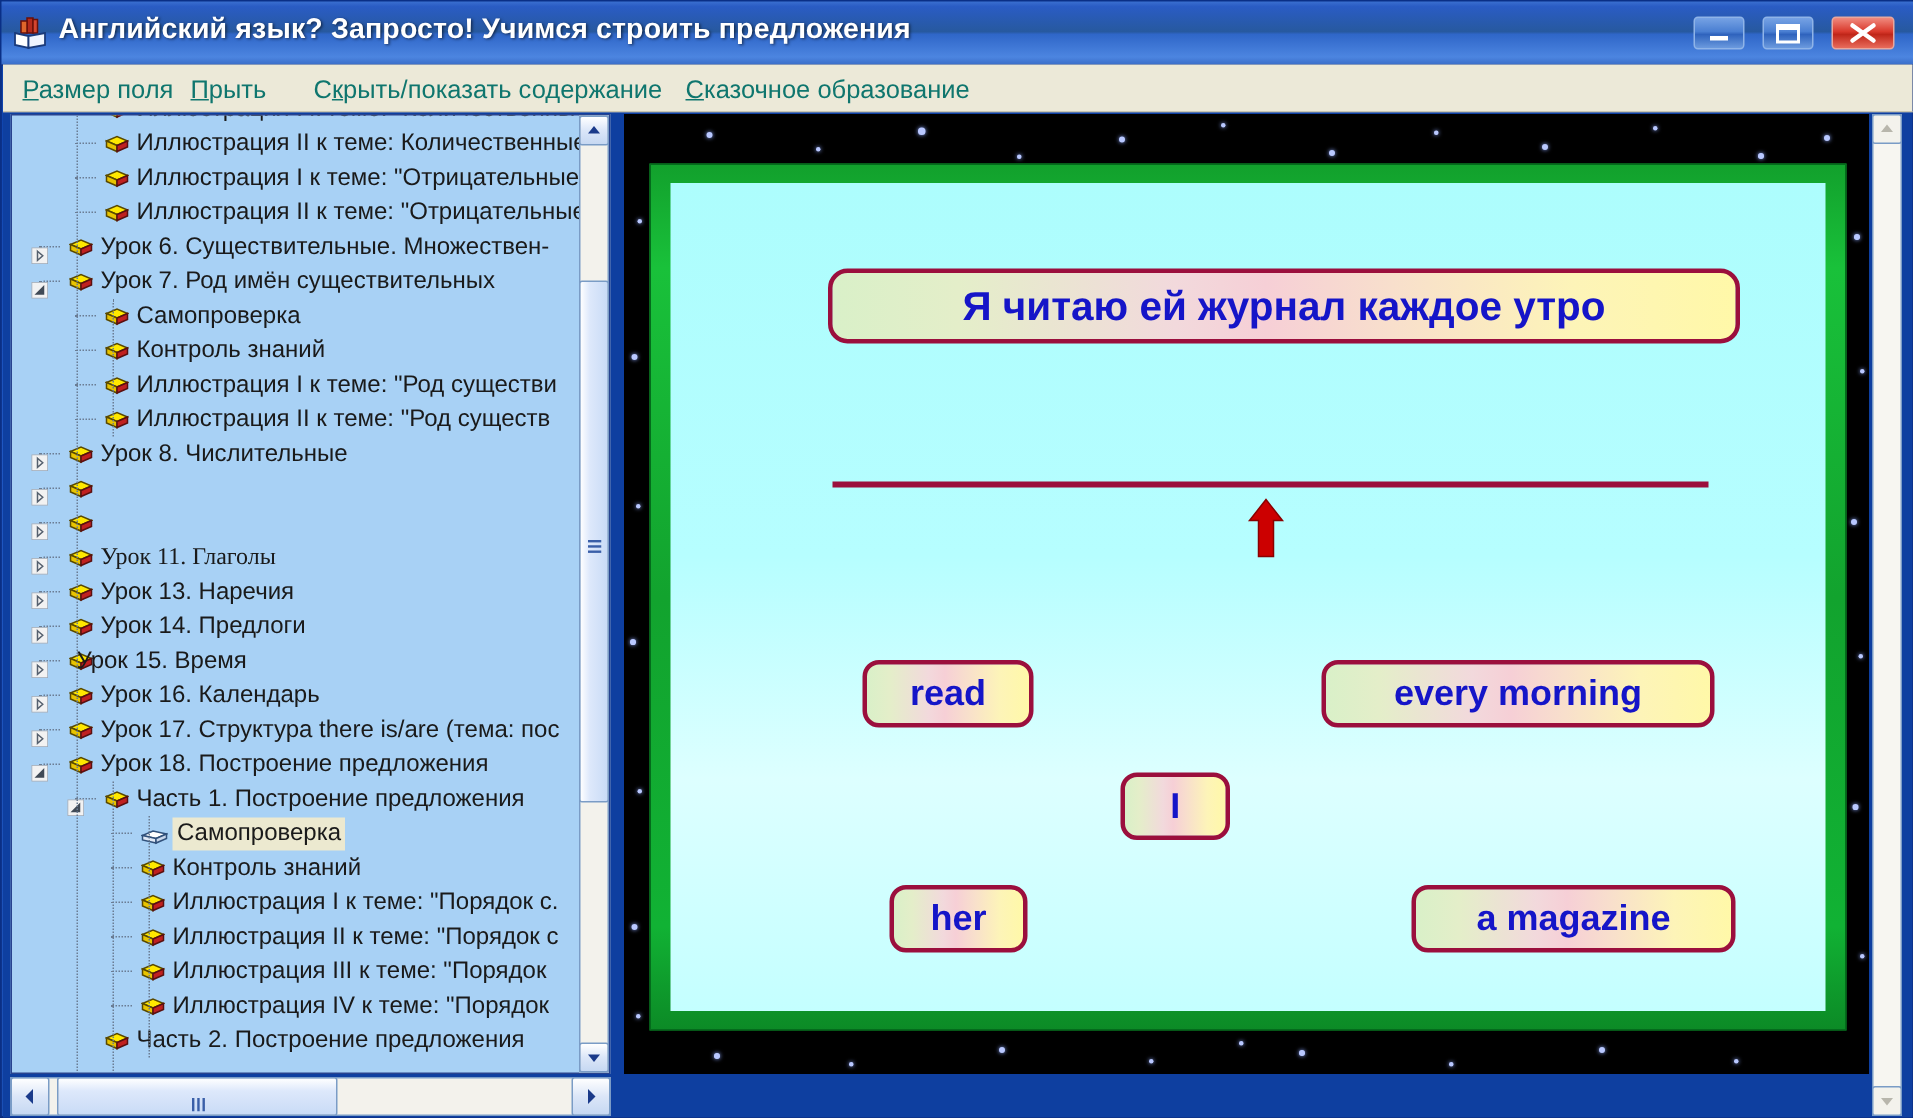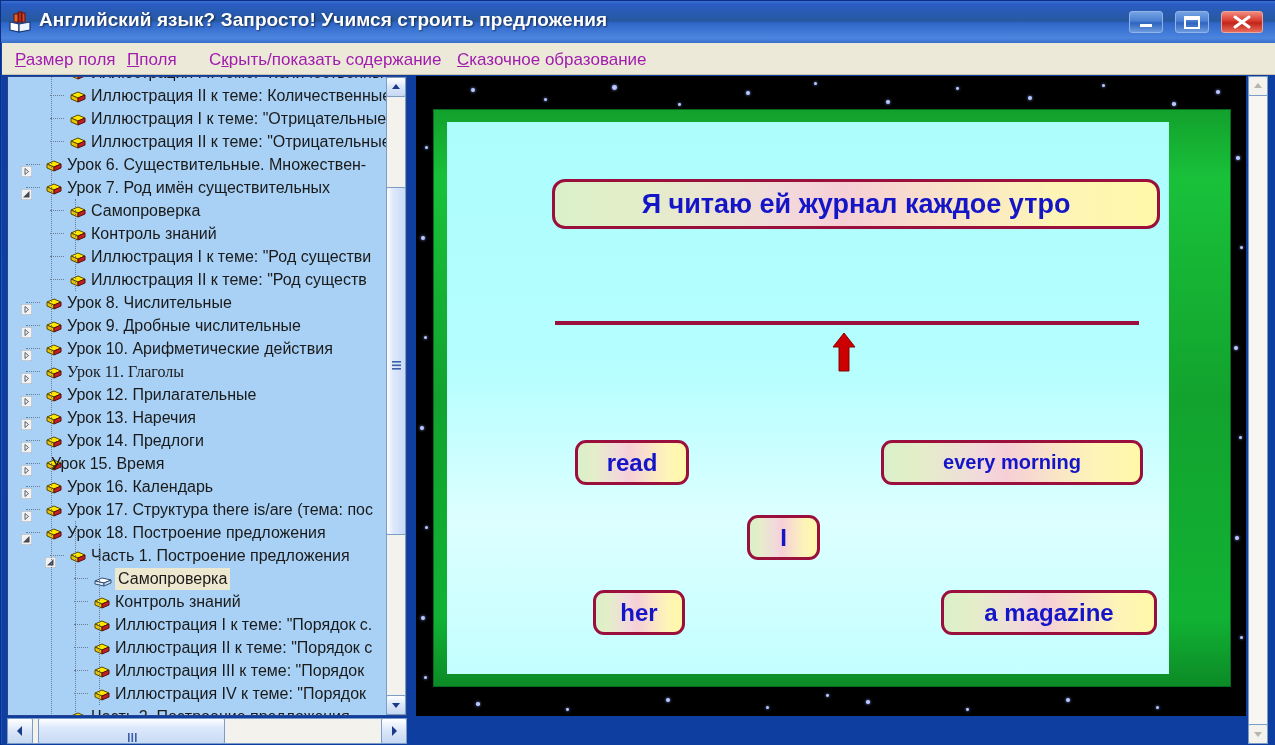--- a/index.html
+++ b/index.html
@@ -69,21 +69,21 @@
     left: 1px; top: 42px;
     width: 1273px; height: 32px;
     background: #ece9d8;
     border-bottom: 1px solid #c8c4ae;
     box-sizing: border-box;
   }
   .menuitem {
     position: absolute;
     top: 6px;
     font-size: 17px;
-    color: #a21caf;
+    color: #0f766e;
     white-space: nowrap;
     padding: 1px 5px;
     cursor: default;
   }
   .menuitem u { text-decoration: underline; }
   .m0 { left: 8px; }
   .m1 { left: 120px; }
   .m2 { left: 202px; }
   .m3 { left: 450px; }
 
@@ -213,24 +213,23 @@
   }
   .green-frame::before {
     content: "";
     position: absolute;
     left: 0; top: 0; right: 0; bottom: 0;
     border: 1px solid #046b1c;
   }
   .slide {
     position: absolute;
     left: 14px; top: 13px;
-    width: 686px; height: 552px;
+    width: 770px; height: 552px;
     background: linear-gradient(to bottom, #adfdfd 0%, #b6feff 45%, #ddffff 72%, #c4ffff 100%);
     overflow: hidden;
-    padding-left: 36px;
   }
 
   
   .chip {
     position: absolute;
     background: linear-gradient(to right,
        #d9f0c8 0%, #e4eec9 14%, #f2d9dc 38%, #f6cfd6 48%,
        #f8dfcc 62%, #fdf4b8 82%, #fff8a8 100%);
     border: 3px solid #9b0f3d;
     border-radius: 11px;
@@ -244,21 +243,21 @@
     justify-content: center;
     cursor: pointer;
   }
   .chip.title {
     left: 105px; top: 57px;
     width: 608px; height: 50px;
     font-size: 27px;
     border-radius: 13px;
   }
   .chip.w-read        { left: 128px; top: 318px; width: 114px; height: 45px; font-size: 24px; }
-  .chip.w-everymorn   { left: 434px; top: 318px; width: 262px; height: 45px; font-size: 20px; }
+  .chip.w-everymorn   { left: 434px; top: 318px; width: 262px; height: 45px; font-size: 24px; }
   .chip.w-i           { left: 300px; top: 393px; width:  73px; height: 45px; font-size: 24px; }
   .chip.w-her         { left: 146px; top: 468px; width:  92px; height: 45px; font-size: 24px; }
   .chip.w-magazine    { left: 494px; top: 468px; width: 216px; height: 45px; font-size: 24px; }
 
   .slot-line {
     position: absolute;
     left: 108px; top: 199px;
     width: 584px; height: 0;
     border-top: 4px solid #9b0f3d;
   }
@@ -298,21 +297,21 @@
     </div>
     <div class="winbtn close">
       <svg width="40" height="20" viewBox="0 0 40 20">
         <path d="M13 5 L27 15 M27 5 L13 15" stroke="#ffffff" stroke-width="3" stroke-linecap="round"></path>
       </svg>
     </div>
   </div>
 
   <div class="menubar">
     <div class="menuitem m0"><u>Р</u><span>азмер поля</span></div>
-    <div class="menuitem m1"><u>П</u><span>поля</span></div>
+    <div class="menuitem m1"><u>П</u><span>рыть</span></div>
     <div class="menuitem m2"><span>С</span><u>к</u><span>рыть/показать содержание</span></div>
     <div class="menuitem m3"><u>С</u><span>казочное образование</span></div>
   </div>
 
   <div class="client">
 
     <div class="tree-pane">
       <div class="tree-inner" id="tree-inner">
           <div class="tree-row">
             <span class="bookicon" style="left: 62px;"><svg width="16" height="14" viewBox="0 0 16 14">
@@ -428,60 +427,45 @@
             <span class="dotline" style="left: 18px; width: 14px;"></span>
             <span class="twist" style="left: 13px;"><svg width="11" height="11" viewBox="0 0 11 11">
                 <rect x="0" y="0" width="11" height="11" fill="#f2f2f2" stroke="#9aa6b4" stroke-width="1"></rect>
                 <path d="M4 2.5 L7.5 5.5 L4 8.5 Z" fill="none" stroke="#55606e" stroke-width="1"></path>
               </svg></span>
             <span class="bookicon" style="left: 38px;"><svg width="16" height="14" viewBox="0 0 16 14">
                 <path d="M1 4 L8 1 L15 4 L8 7 Z" fill="#ffe800" stroke="#5a4a00" stroke-width="1"></path>
                 <path d="M1 4 L1 8 L8 11 L8 7 Z" fill="#e8c400" stroke="#5a4a00" stroke-width="1"></path>
                 <path d="M15 4 L15 8 L8 11 L8 7 Z" fill="#c02020" stroke="#5a1010" stroke-width="1"></path>
               </svg></span>
-            <span class="tlabel" style="left: 59px;">Урок 9. Дробные числительные</span>
-          </div>
-          <div class="tree-row">
-            <span class="dotline" style="left: 18px; width: 14px;"></span>
-            <span class="twist" style="left: 13px;"><svg width="11" height="11" viewBox="0 0 11 11">
-                <rect x="0" y="0" width="11" height="11" fill="#f2f2f2" stroke="#9aa6b4" stroke-width="1"></rect>
-                <path d="M4 2.5 L7.5 5.5 L4 8.5 Z" fill="none" stroke="#55606e" stroke-width="1"></path>
-              </svg></span>
-            <span class="bookicon" style="left: 38px;"><svg width="16" height="14" viewBox="0 0 16 14">
-                <path d="M1 4 L8 1 L15 4 L8 7 Z" fill="#ffe800" stroke="#5a4a00" stroke-width="1"></path>
-                <path d="M1 4 L1 8 L8 11 L8 7 Z" fill="#e8c400" stroke="#5a4a00" stroke-width="1"></path>
-                <path d="M15 4 L15 8 L8 11 L8 7 Z" fill="#c02020" stroke="#5a1010" stroke-width="1"></path>
-              </svg></span>
-            <span class="tlabel" style="left: 59px;">Урок 10. Арифметические действия</span>
+          </div>
+          <div class="tree-row">
+            <span class="dotline" style="left: 18px; width: 14px;"></span>
+            <span class="twist" style="left: 13px;"><svg width="11" height="11" viewBox="0 0 11 11">
+                <rect x="0" y="0" width="11" height="11" fill="#f2f2f2" stroke="#9aa6b4" stroke-width="1"></rect>
+                <path d="M4 2.5 L7.5 5.5 L4 8.5 Z" fill="none" stroke="#55606e" stroke-width="1"></path>
+              </svg></span>
+            <span class="bookicon" style="left: 38px;"><svg width="16" height="14" viewBox="0 0 16 14">
+                <path d="M1 4 L8 1 L15 4 L8 7 Z" fill="#ffe800" stroke="#5a4a00" stroke-width="1"></path>
+                <path d="M1 4 L1 8 L8 11 L8 7 Z" fill="#e8c400" stroke="#5a4a00" stroke-width="1"></path>
+                <path d="M15 4 L15 8 L8 11 L8 7 Z" fill="#c02020" stroke="#5a1010" stroke-width="1"></path>
+              </svg></span>
           </div>
           <div class="tree-row">
             <span class="dotline" style="left: 18px; width: 14px;"></span>
             <span class="twist" style="left: 13px;"><svg width="11" height="11" viewBox="0 0 11 11">
                 <rect x="0" y="0" width="11" height="11" fill="#f2f2f2" stroke="#9aa6b4" stroke-width="1"></rect>
                 <path d="M4 2.5 L7.5 5.5 L4 8.5 Z" fill="none" stroke="#55606e" stroke-width="1"></path>
               </svg></span>
             <span class="bookicon" style="left: 38px;"><svg width="16" height="14" viewBox="0 0 16 14">
                 <path d="M1 4 L8 1 L15 4 L8 7 Z" fill="#ffe800" stroke="#5a4a00" stroke-width="1"></path>
                 <path d="M1 4 L1 8 L8 11 L8 7 Z" fill="#e8c400" stroke="#5a4a00" stroke-width="1"></path>
                 <path d="M15 4 L15 8 L8 11 L8 7 Z" fill="#c02020" stroke="#5a1010" stroke-width="1"></path>
               </svg></span>
             <span class="tlabel" style="left: 59px; font-family: Liberation Serif, serif;">Урок 11. Глаголы</span>
-          </div>
-          <div class="tree-row">
-            <span class="dotline" style="left: 18px; width: 14px;"></span>
-            <span class="twist" style="left: 13px;"><svg width="11" height="11" viewBox="0 0 11 11">
-                <rect x="0" y="0" width="11" height="11" fill="#f2f2f2" stroke="#9aa6b4" stroke-width="1"></rect>
-                <path d="M4 2.5 L7.5 5.5 L4 8.5 Z" fill="none" stroke="#55606e" stroke-width="1"></path>
-              </svg></span>
-            <span class="bookicon" style="left: 38px;"><svg width="16" height="14" viewBox="0 0 16 14">
-                <path d="M1 4 L8 1 L15 4 L8 7 Z" fill="#ffe800" stroke="#5a4a00" stroke-width="1"></path>
-                <path d="M1 4 L1 8 L8 11 L8 7 Z" fill="#e8c400" stroke="#5a4a00" stroke-width="1"></path>
-                <path d="M15 4 L15 8 L8 11 L8 7 Z" fill="#c02020" stroke="#5a1010" stroke-width="1"></path>
-              </svg></span>
-            <span class="tlabel" style="left: 59px;">Урок 12. Прилагательные</span>
           </div>
           <div class="tree-row">
             <span class="dotline" style="left: 18px; width: 14px;"></span>
             <span class="twist" style="left: 13px;"><svg width="11" height="11" viewBox="0 0 11 11">
                 <rect x="0" y="0" width="11" height="11" fill="#f2f2f2" stroke="#9aa6b4" stroke-width="1"></rect>
                 <path d="M4 2.5 L7.5 5.5 L4 8.5 Z" fill="none" stroke="#55606e" stroke-width="1"></path>
               </svg></span>
             <span class="bookicon" style="left: 38px;"><svg width="16" height="14" viewBox="0 0 16 14">
                 <path d="M1 4 L8 1 L15 4 L8 7 Z" fill="#ffe800" stroke="#5a4a00" stroke-width="1"></path>
                 <path d="M1 4 L1 8 L8 11 L8 7 Z" fill="#e8c400" stroke="#5a4a00" stroke-width="1"></path>

